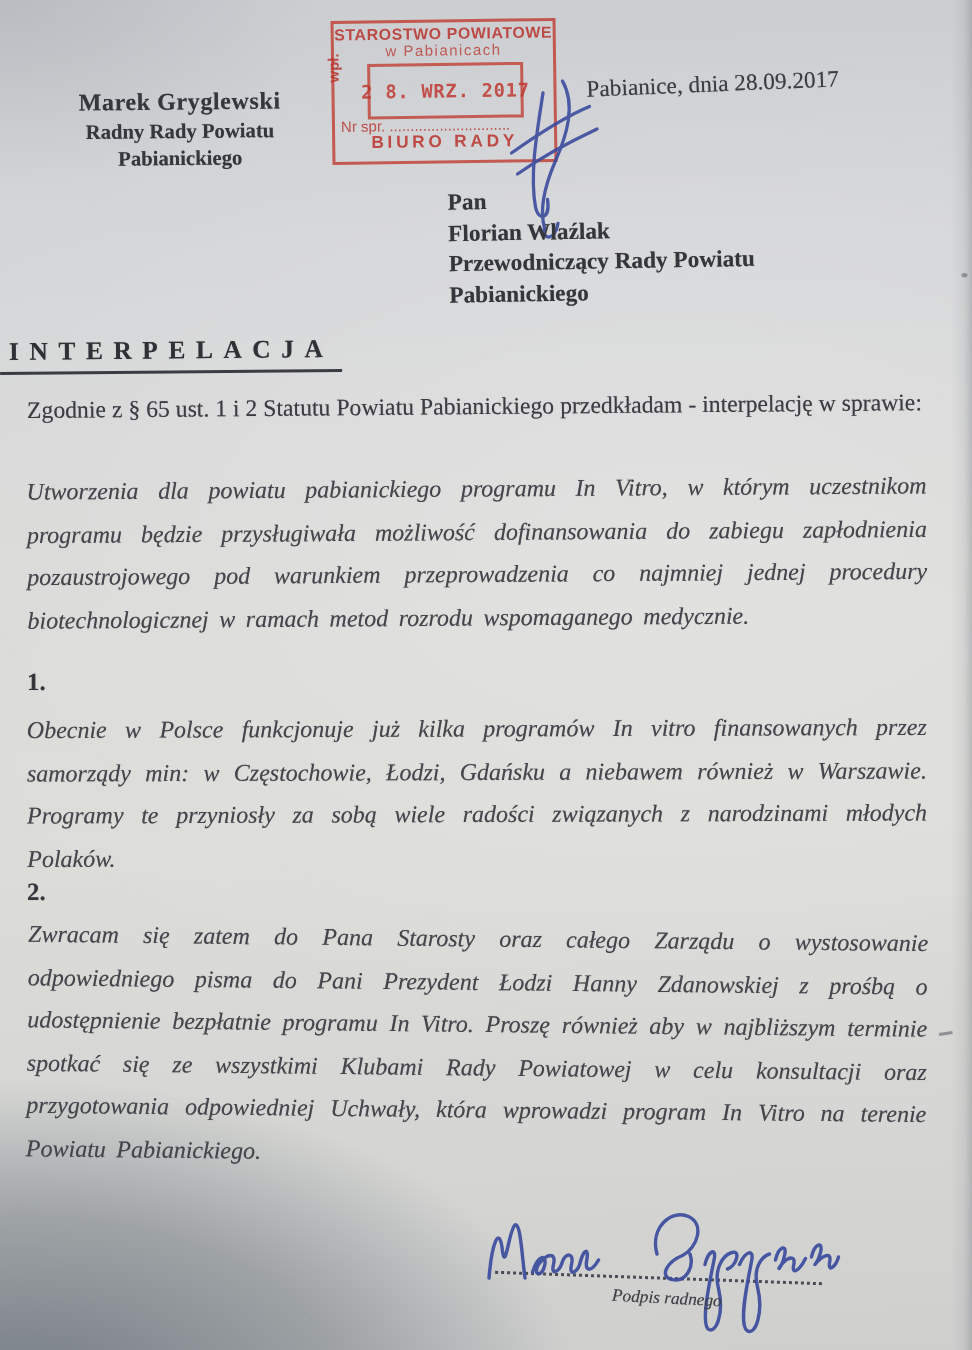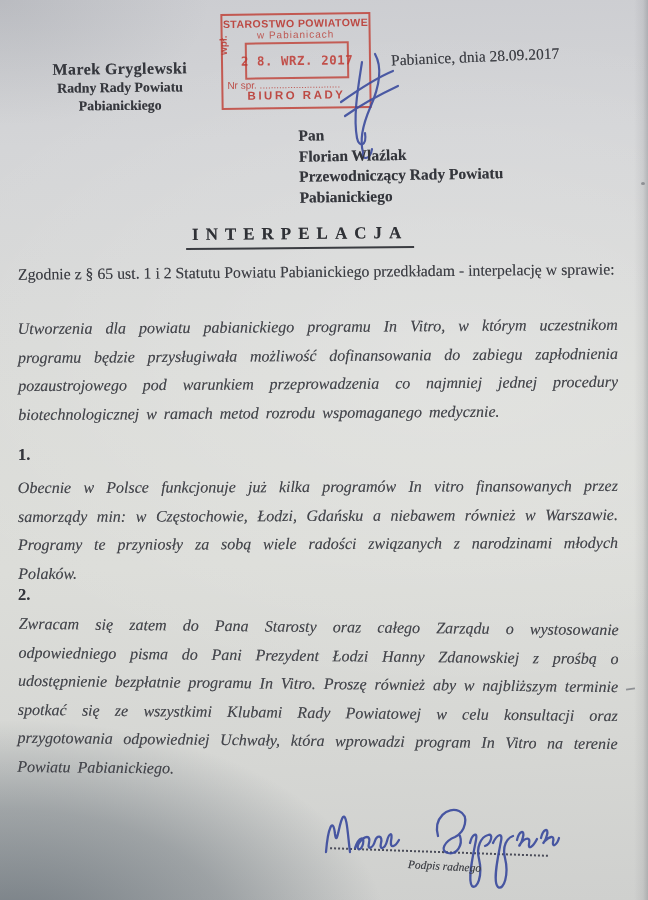--- a/index.html
+++ b/index.html
@@ -44,21 +44,21 @@
   .paraph svg{display:block;}
 
   
   .dateline{left:391px;top:48px;font-size:15.5px;color:#3b3d43;transform:rotate(-2.4deg);white-space:nowrap;}
 
   
   .addressee{left:299px;top:124px;font-weight:bold;color:#34363c;transform:rotate(-1deg);}
   .addressee div{font-size:15.5px;line-height:20.5px;}
 
   
-  .titlewrap{left:0;top:224px;width:600px;text-align:center;}
+  .titlewrap{left:0;top:224px;width:600px;}
   .title{display:inline-block;font-size:17px;font-weight:bold;letter-spacing:7px;color:#2f3136;
          border-bottom:2.2px solid #3a3c41;padding:0 6px 3px 6px;transform:rotate(-0.5deg);}
 
   
   .intro{left:18px;top:259px;width:606px;font-size:15.8px;line-height:26px;color:#3b3d43;transform:rotate(-0.5deg);}
   .ital{font-style:italic;text-align:justify;word-spacing:3px;font-size:16px;line-height:28.6px;color:#44464c;}
   .subject{left:18px;top:313px;width:600px;transform:rotate(-0.4deg);}
   .secnum{font-weight:bold;font-size:16.5px;color:#34363c;}
   .sec1n{left:18px;top:445px;}
   .sec1t{left:18px;top:473px;width:600px;transform:rotate(-0.2deg);}

